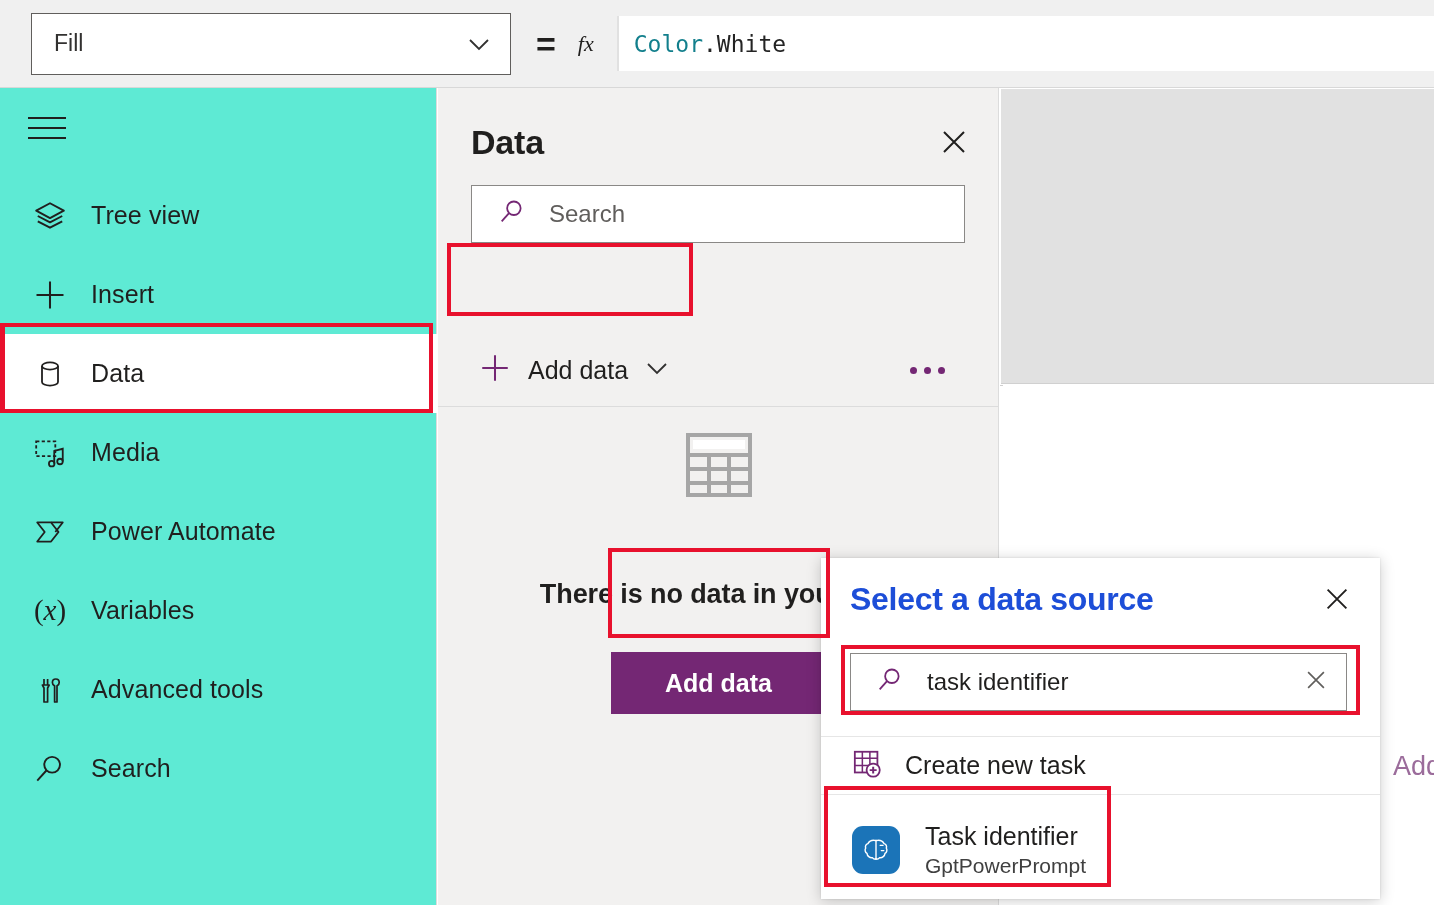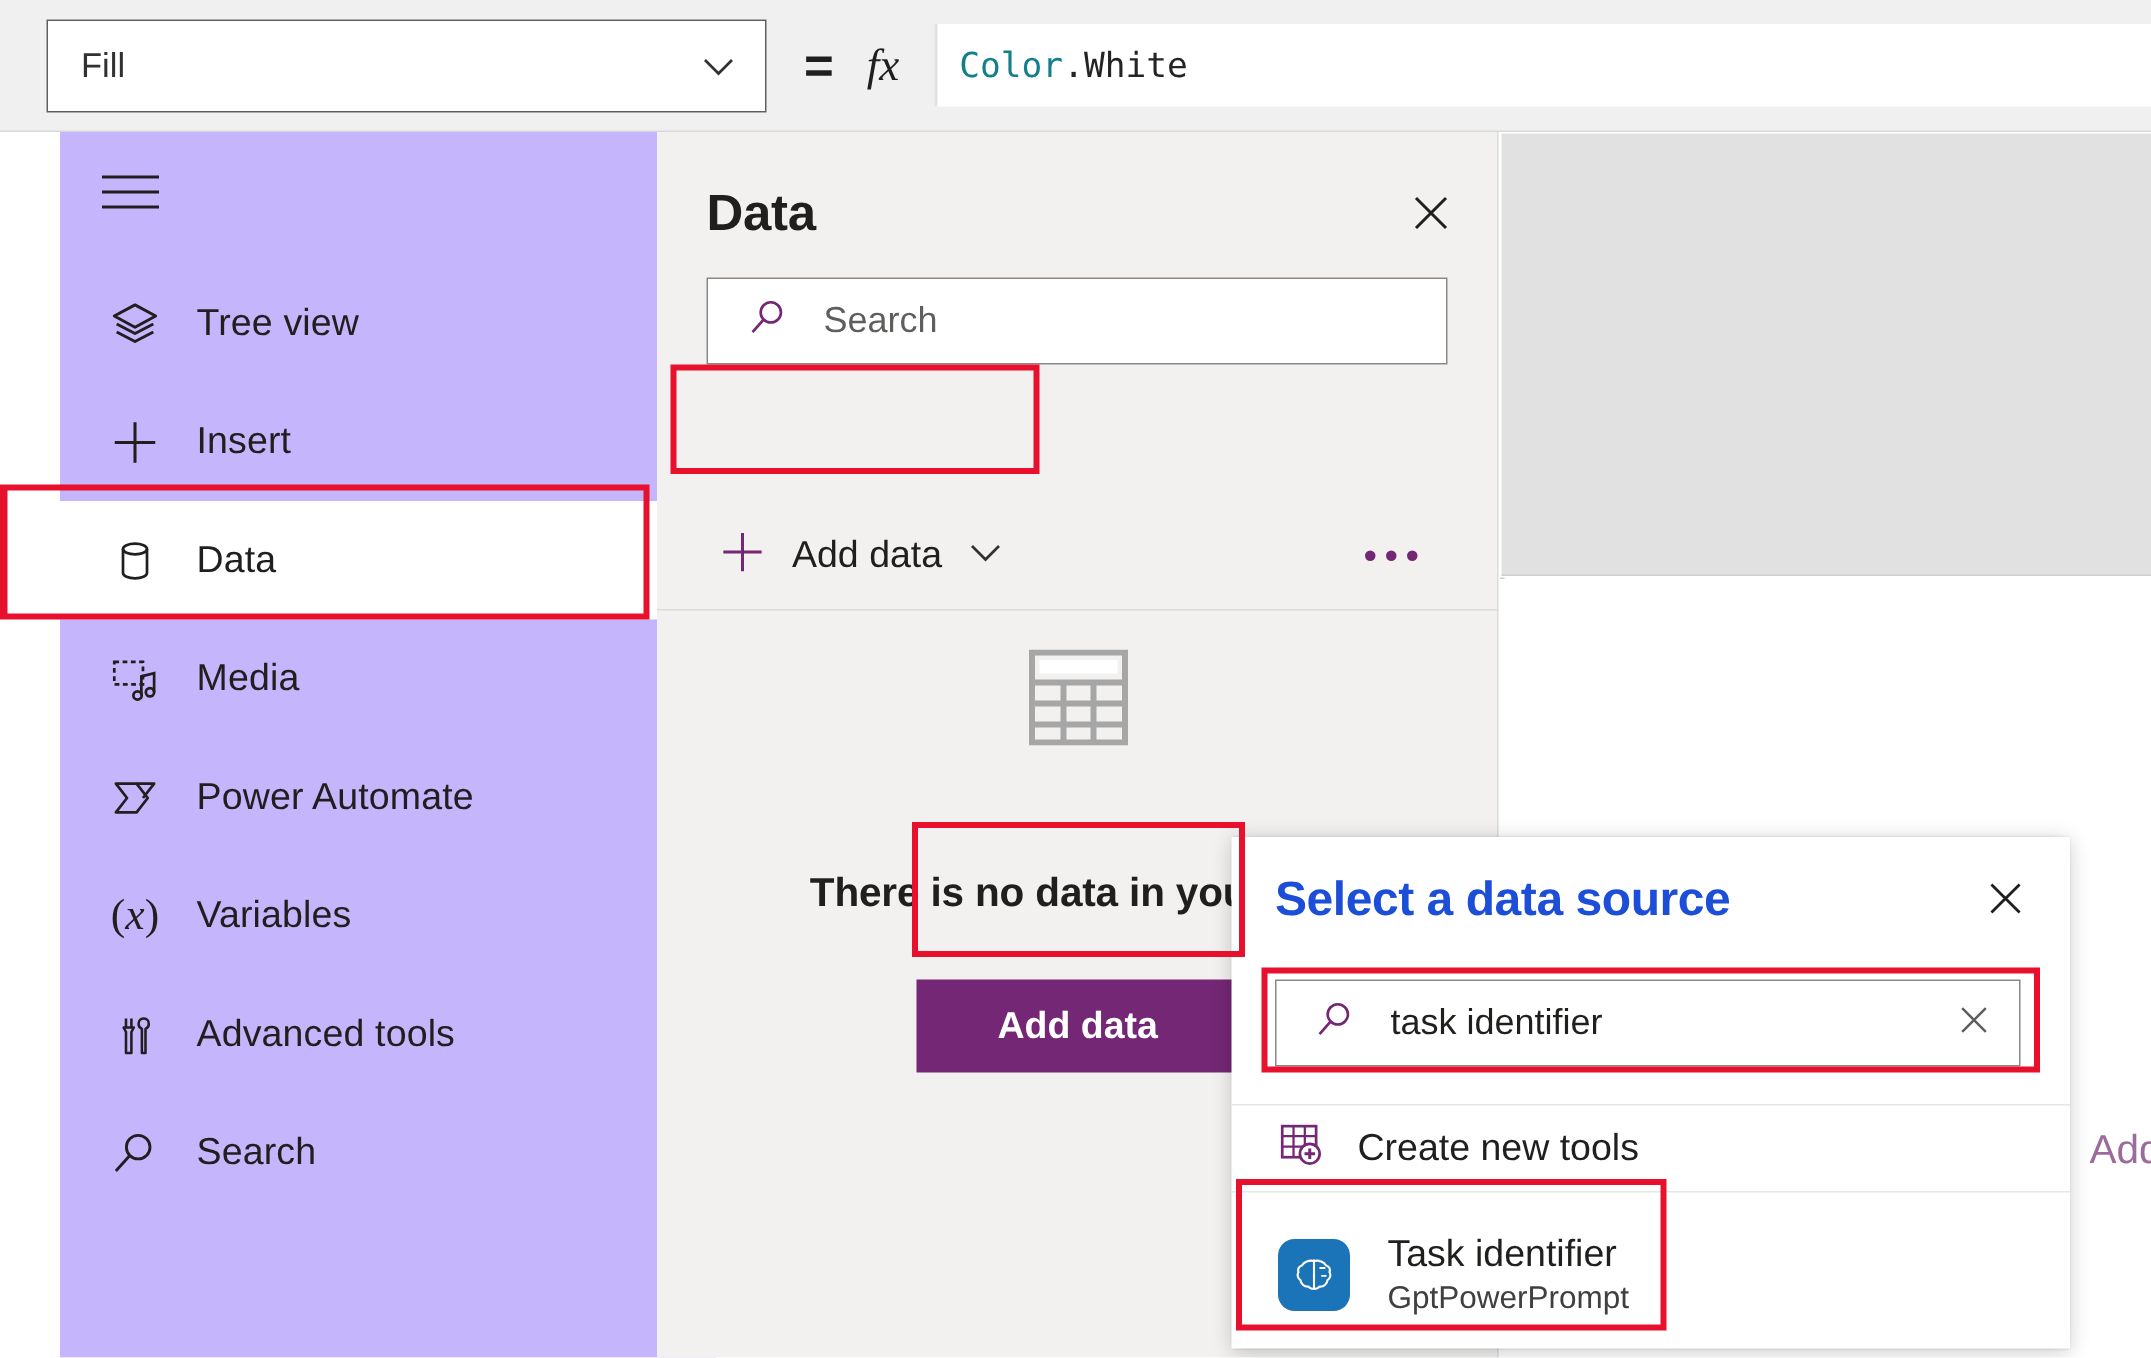--- a/index.html
+++ b/index.html
@@ -24,36 +24,36 @@
     display: flex; align-items: center; justify-content: space-between;
     padding: 0 18px 0 22px;
   }
   .prop-select .label { font-size: 23px; color: #323130; font-weight: 400; }
   .chev-down { width: 26px; height: 26px; }
   .eq-sign {
     margin-left: 25px; font-size: 34px; color: #201f1e; font-weight: 700;
     line-height: 1; letter-spacing: 0;
   }
   .fx-sign {
-    margin-left: 22px; font-size: 30px; color: #201f1e;
+    margin-left: 22px; font-size: 22px; color: #201f1e;
     font-family: "Liberation Serif", serif; font-style: italic; font-weight: 500;
   }
   .formula-input {
     margin-left: 23px; flex: 1; height: 55px; background: #ffffff;
     border-left: 2px solid #e1e1e1;
     display: flex; align-items: center; padding-left: 15px;
     font-family: "DejaVu Sans Mono", monospace; font-size: 23px;
   }
   .tok-teal { color: #127f8c; }
   .tok-dark { color: #242424; }
 
   
   .sidebar {
     position: absolute; left: 0; top: 88px; width: 437px; height: 817px;
-    background: #c4b5fd; border-right: 1px solid #dcdcdc; margin-left: 40px;
+    background: #5eead4; border-right: 1px solid #dcdcdc;
   }
   .hamburger {
     position: absolute; left: 28px; top: 25px; width: 40px; height: 30px;
     display: flex; flex-direction: column; justify-content: center; gap: 8px;
   }
   .hamburger span { display: block; height: 2px; background: #201f1e; width: 38px; }
   .nav-list { position: absolute; left: 0; top: 88px; width: 437px; }
   .nav-item {
     position: relative; height: 79px; display: flex; align-items: center;
     padding-left: 28px;
@@ -402,21 +402,21 @@
 
     <div class="dlg-row row-create">
       <span>
         <svg viewBox="0 0 34 34" width="32" height="32" aria-hidden="true">
           <rect x="3" y="4" width="24" height="22" fill="none" stroke="#742774" stroke-width="1.9"></rect>
           <path d="M3 11 H27 M11 4 V26 M19 4 V26 M3 18.5 H27" stroke="#742774" stroke-width="1.6"></path>
           <circle cx="22.5" cy="23.5" r="7" fill="#ffffff" stroke="#742774" stroke-width="1.9"></circle>
           <path d="M22.5 19.8 V27.2 M18.8 23.5 H26.2" stroke="#742774" stroke-width="2.1"></path>
         </svg>
       </span>
-      <span class="txt">Create new tools</span>
+      <span class="txt">Create new task</span>
     </div>
 
     <div class="dlg-sep2"></div>
 
     <div class="dlg-row row-item">
       <span class="brain-tile">
         <svg viewBox="0 0 32 32" width="30" height="30" aria-hidden="true">
           <path d="M16 6 C12.4 5.2 8.8 6.6 7.4 9.2 C5.2 9.8 4.2 12 5 14 C3.8 15.8 4.4 18.4 6.4 19.6 C6.6 22.4 9.2 24.6 12.2 24.2 C13.2 25.6 15 26.2 16 25.4" fill="none" stroke="#ffffff" stroke-width="1.5" stroke-linejoin="round" stroke-linecap="round"></path>
           <path d="M16 6 C19.6 5.2 23.2 6.6 24.6 9.2 C26.8 9.8 27.8 12 27 14 C28.2 15.8 27.6 18.4 25.6 19.6 C25.4 22.4 22.8 24.6 19.8 24.2 C18.8 25.6 17 26.2 16 25.4" fill="none" stroke="#ffffff" stroke-width="1.5" stroke-linejoin="round" stroke-linecap="round"></path>
           <path d="M16 5.6 V26" stroke="#ffffff" stroke-width="1.5" stroke-linecap="round"></path>

